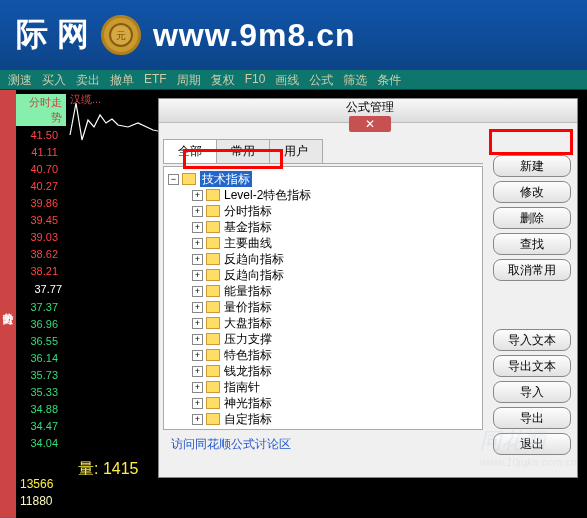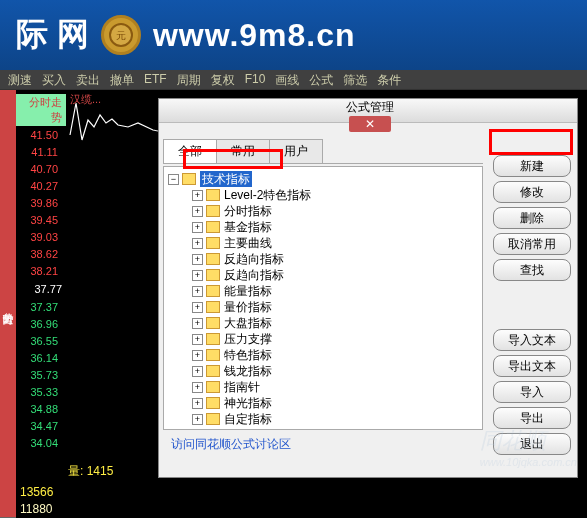--- a/index.html
+++ b/index.html
@@ -37,21 +37,21 @@
   border: 3px solid #b08020;
 }
 .header .url {
   font-size: 32px;
   font-weight: bold;
   color: #ffffff;
   letter-spacing: 1px;
 }
 .menubar {
   height: 20px;
-  background: #404040;
+  background: #0f766e;
   color: #aaa;
   display: flex;
   gap: 10px;
   font-size: 12px;
   padding: 2px 8px;
   border-bottom: 1px solid #333;
 }
 .menubar span { color: #ccccaa; }
 .content {
   display: flex;
@@ -89,23 +89,23 @@
   position: relative;
 }
 .chart-line {
   position: absolute;
   top: 5px; left: 2px;
   width: 100px; height: 60px;
 }
 .vol-label {
   position: absolute;
   bottom: 38px;
-  left: 2px;
+  left: 12px;
   color: #ffee44;
-  font-size: 12px;
+  font-size: 16px;
 }
 .dialog {
   position: absolute;
   top: 98px;
   left: 158px;
   width: 420px;
   height: 380px;
   background: #f0f0f0;
   border: 1px solid #888;
   box-shadow: 2px 2px 8px rgba(0,0,0,0.5);
@@ -228,21 +228,21 @@
   right: 10px;
   bottom: 50px;
   color: rgba(180,200,220,0.25);
   font-size: 22px;
   font-style: italic;
   pointer-events: none;
 }
 .bottom-nums {
   position:absolute;
   left: 20px;
-  bottom:0;
+  bottom:8px;
   color:#fff;
   font-size:12px;
 }
 .bottom-nums div{line-height:17px;}
 </style>
 </head>
 <body>
 
 <div class="header">
   <span class="site-title">际 网</span>
@@ -414,22 +414,22 @@
               <span>卫星文件</span>
             </div>
           </div>
       </div>
       <div class="footer-link">访问同花顺公式讨论区</div>
     </div>
     <div class="dlg-right">
       <button class="btn">新建</button>
       <button class="btn">修改</button>
       <button class="btn">删除</button>
+      <button class="btn">查找</button>
       <button class="btn">取消常用</button>
-      <button class="btn">查找</button>
       <div class="spacer"></div>
       <button class="btn">导入文本</button>
       <button class="btn">导出文本</button>
       <button class="btn">导入</button>
       <button class="btn">导出</button>
       <button class="btn">退出</button>
     </div>
   </div>
   <div class="redbox1" style="top:50px;left:24px;width:100px;height:20px"></div>
   <div class="redbox1" style="top:30px;left:330px;width:84px;height:26px"></div>

